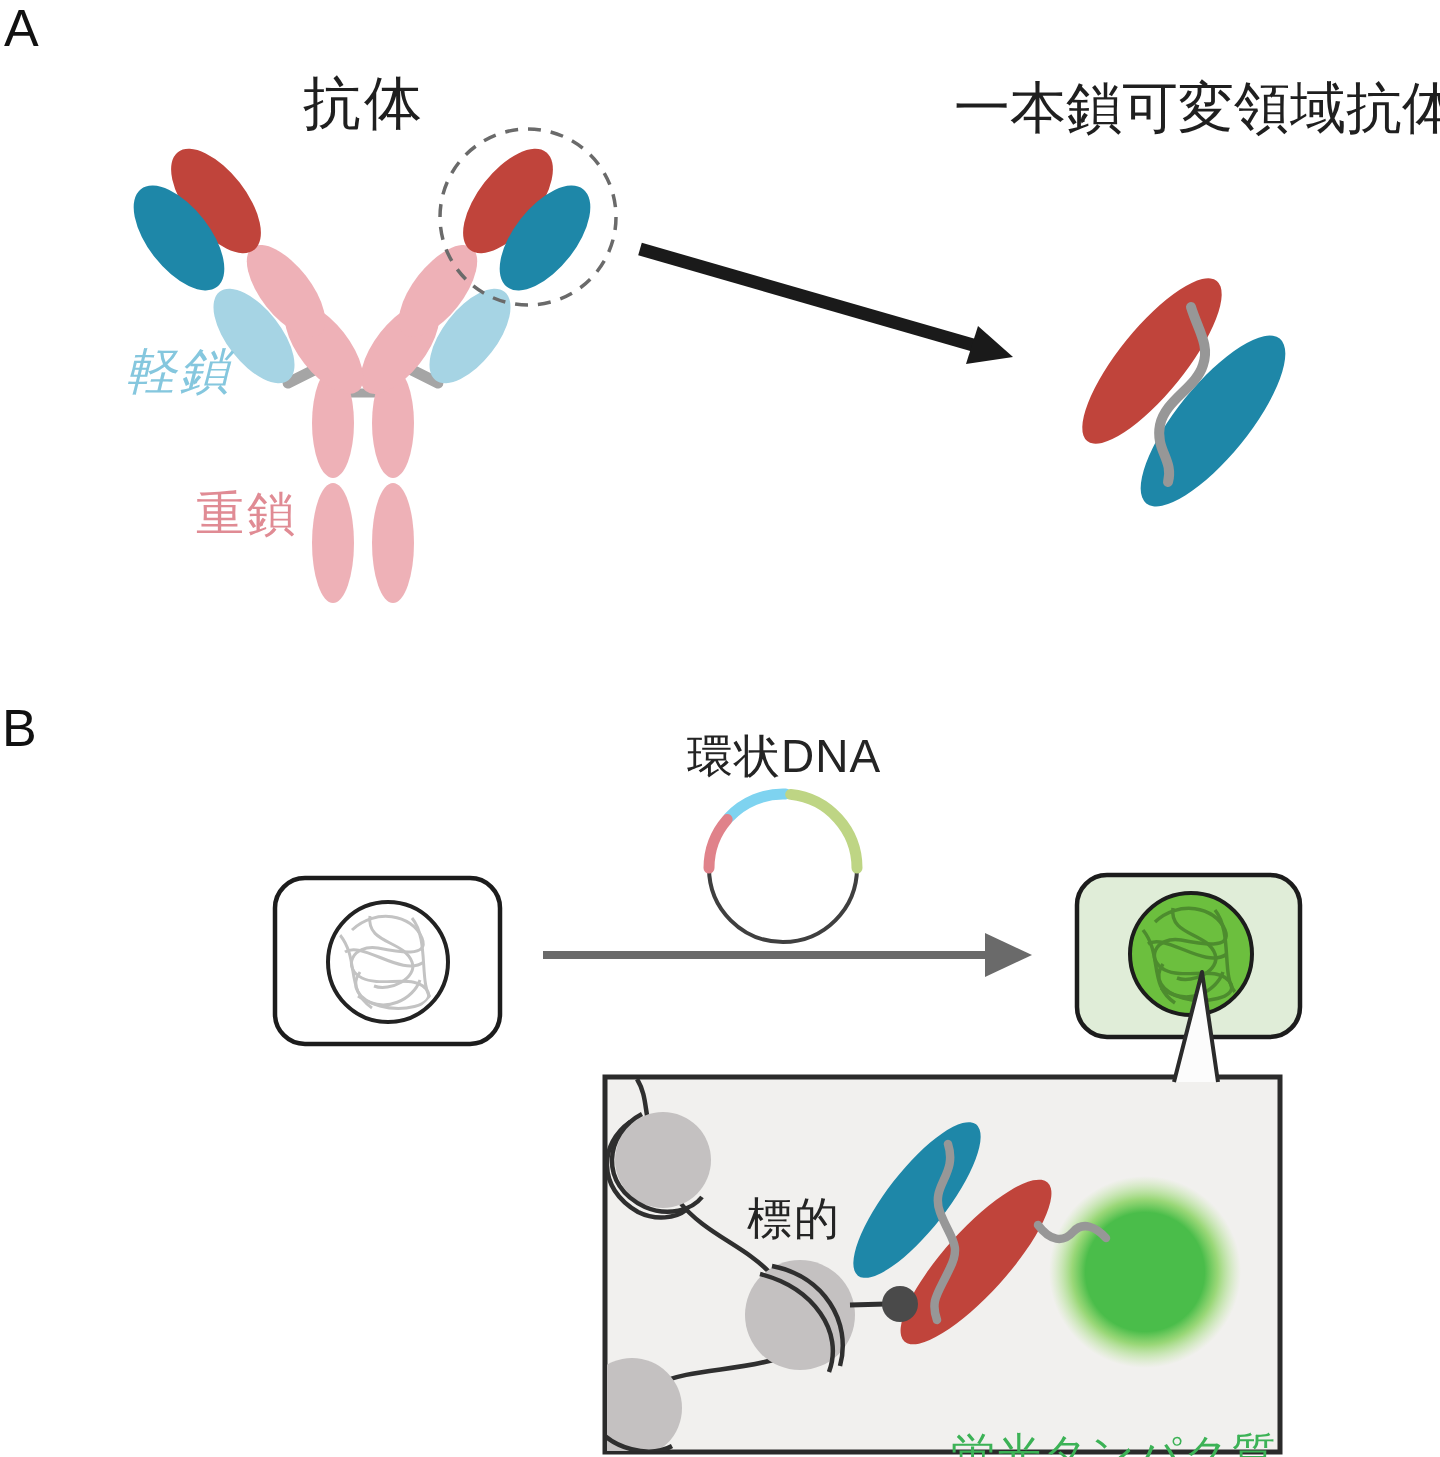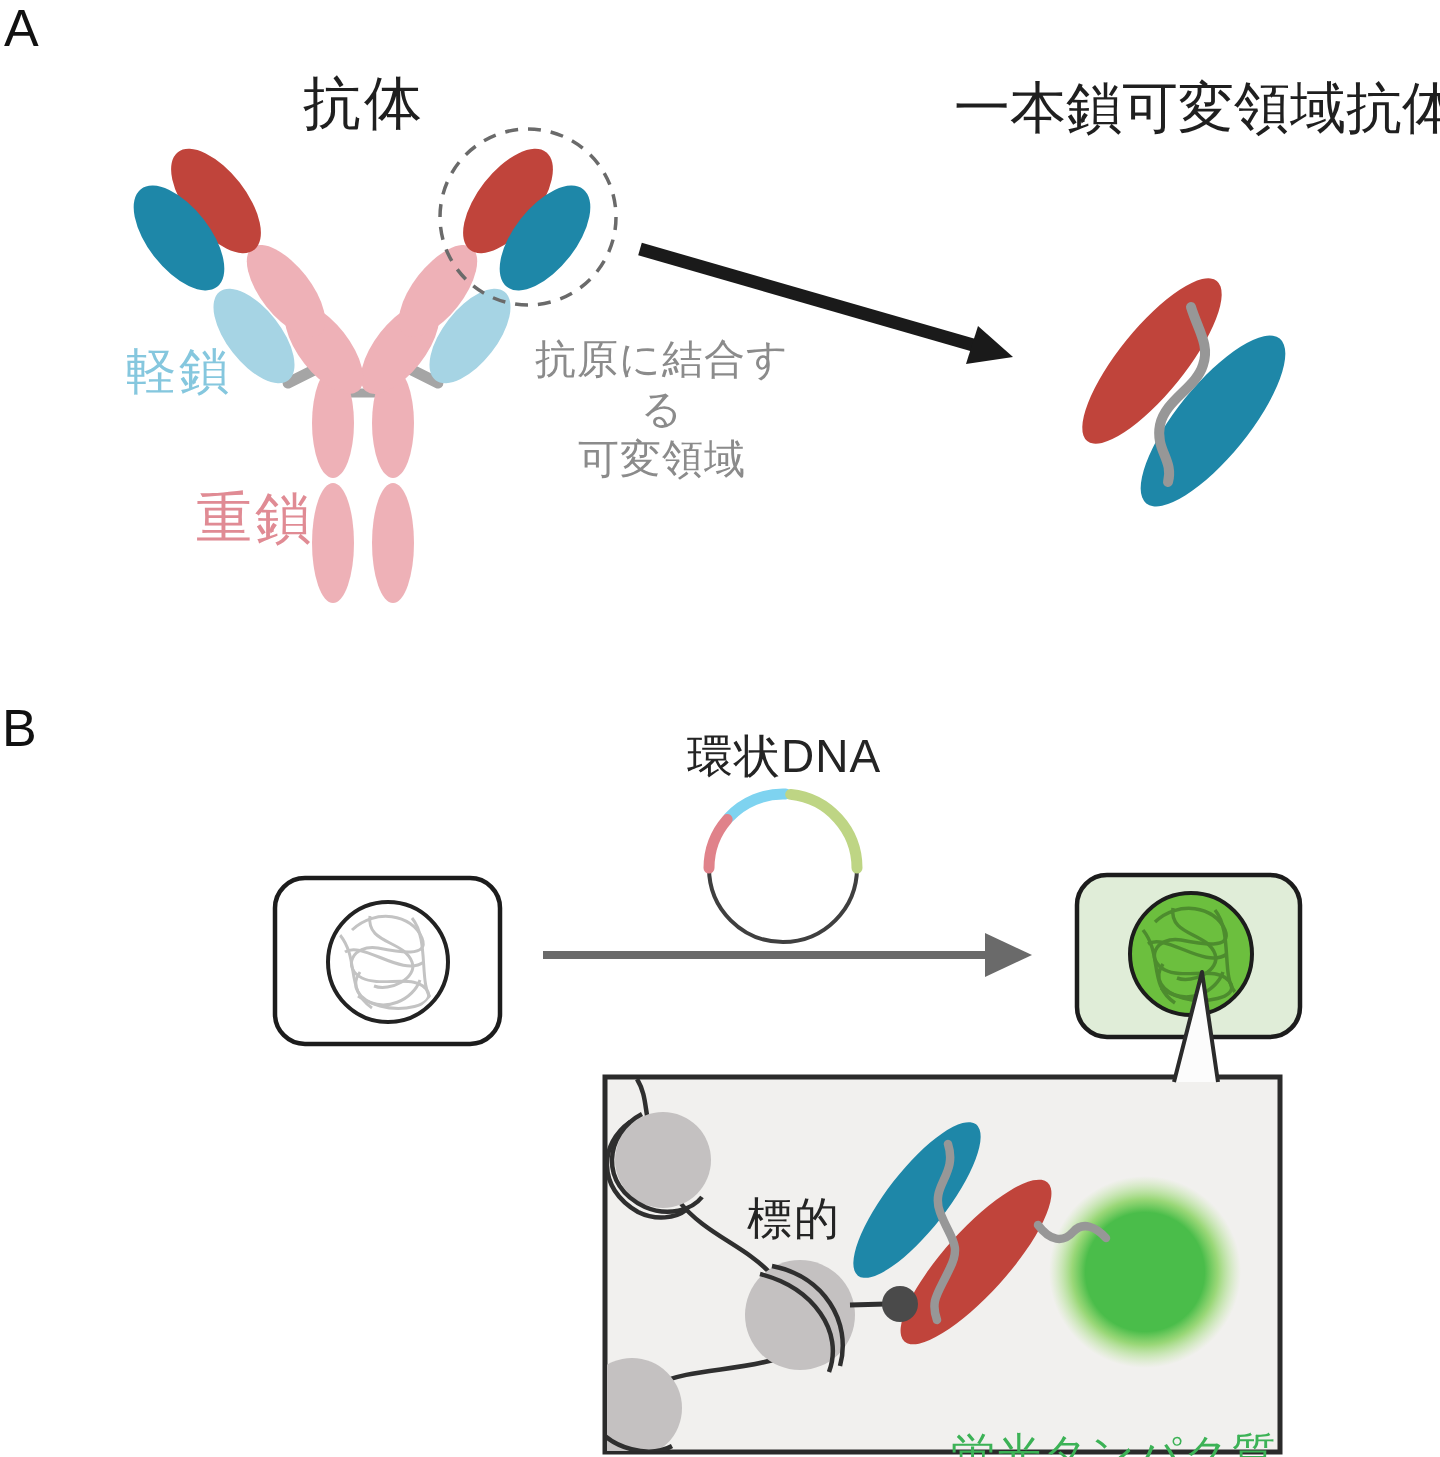--- a/index.html
+++ b/index.html
@@ -6,21 +6,21 @@
   #stage{
     position:relative;width:1440px;height:1457px;background:#ffffff;overflow:hidden;
     font-family:"Liberation Sans","DejaVu Sans",sans-serif;color:#1f1f1f;
   }
   #art{position:absolute;left:0;top:0;}
   .txt{position:absolute;white-space:nowrap;line-height:1;}
   .panel-label{font-size:52px;color:#111111;}
   .title{font-size:58px;letter-spacing:3px;color:#1f1f1f;}
   .scfv-title{font-size:56px;letter-spacing:0px;color:#1f1f1f;margin-left:36px;}
   .light-label{font-size:50px;color:#85c7de;letter-spacing:3px;}
-  .heavy-label{font-size:56px;color:#e08b94;letter-spacing:3px;}
+  .heavy-label{font-size:48px;color:#e08b94;letter-spacing:3px;}
   .caption{position:absolute;left:517px;top:334px;width:290px;text-align:center;
            font-size:41px;line-height:50px;color:#8b8b8b;letter-spacing:1px;}
   .plasmid-label{font-size:46px;color:#242424;letter-spacing:1px;}
   .target-label{font-size:45px;color:#242424;letter-spacing:2px;}
   .fluo-label{font-size:44px;color:#3cb256;letter-spacing:2px;}
 </style>
 </head>
 <body>
 
 <div id="stage">
@@ -180,28 +180,24 @@
       <path d="M1174,1082 L1202,972 L1218,1082" fill="none" stroke="#2b2b2b" stroke-width="4" stroke-linejoin="round"></path>
     </g>
   </svg>
 
   <div class="txt panel-label" style="left:4px;top:2px;">A</div>
 
   <div class="txt title" style="left:303px;top:74px;">抗体</div>
 
   <div class="txt scfv-title" style="left:918px;top:80px;">一本鎖可変領域抗体</div>
 
-  <div class="txt light-label" style="left:126px;top:346px;">軽鎖</div>
+  <div class="txt light-label" style="left:126px;top:346px;font-style:italic;">軽鎖</div>
 
   <div class="txt heavy-label" style="left:196px;top:490px;">重鎖</div>
 
-  <div class="caption">
-    <div>抗原に結合する</div>
-    <div>可変領域</div>
-  </div>
 
   <div class="txt panel-label" style="left:2px;top:702px;">B</div>
 
   <div class="txt plasmid-label" style="left:687px;top:733px;text-align:right;">環状DNA</div>
 
   <div class="txt target-label" style="left:731px;top:1196px;margin-left:16px;">標的</div>
 
   <div class="txt fluo-label" style="left:951px;top:1432px;">蛍光タンパク質</div>
 
 </div>

